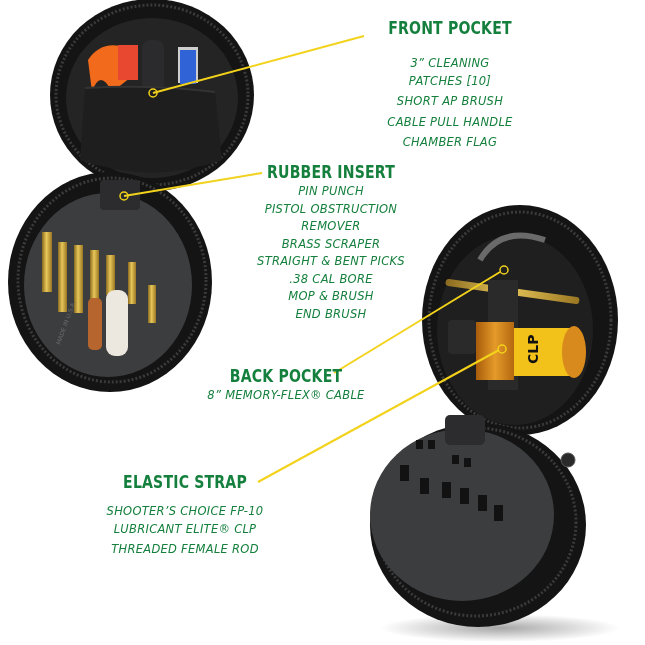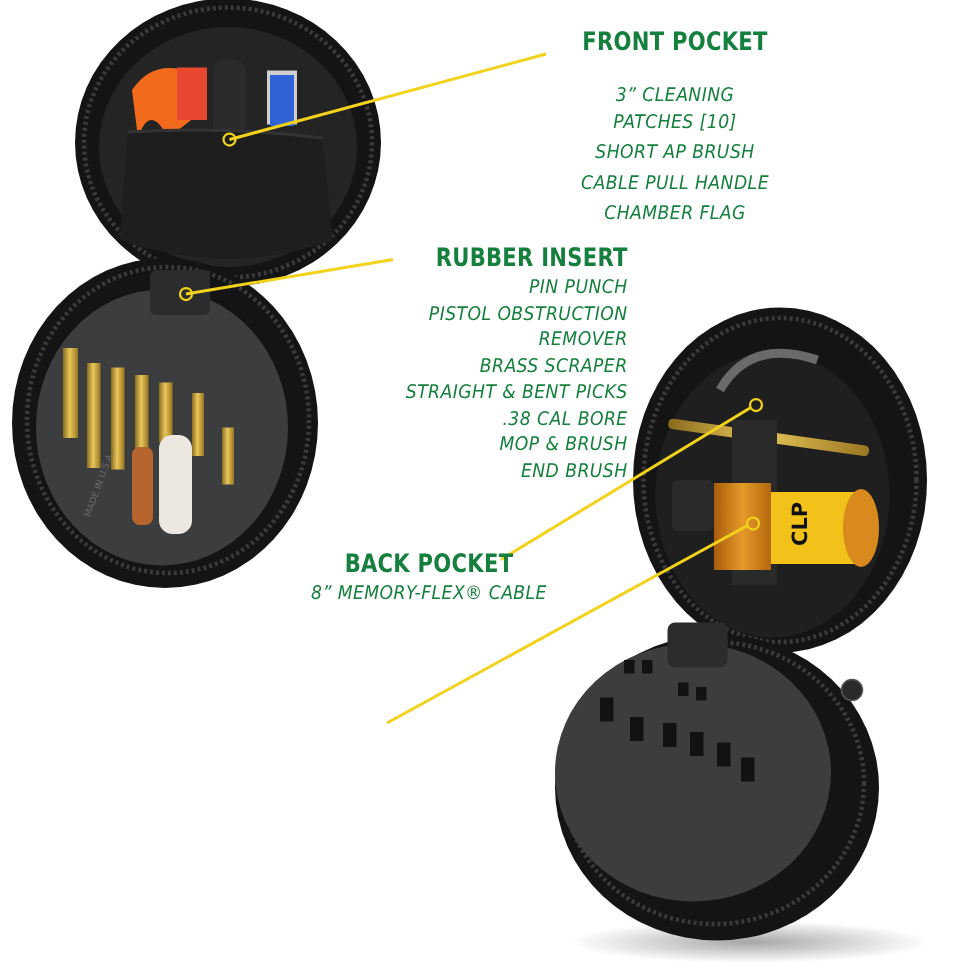--- a/index.html
+++ b/index.html
@@ -129,34 +129,42 @@
     <div class="title">FRONT POCKET</div>
     <ul class="items" style="margin-top:16px;">
       <li>3” CLEANING</li>
       <li>PATCHES [10]</li>
       <li class="gap">SHORT AP BRUSH</li>
       <li class="gap">CABLE PULL HANDLE</li>
       <li class="gap">CHAMBER FLAG</li>
     </ul>
   </div>
 
-  <div class="callout" style="left:236px; top:162px; width:190px;text-align:right;">
+  <div class="callout" style="left:236px; top:162px; width:190px;">
     <div class="title">RUBBER INSERT</div>
     <ul class="items">
       <li>PIN PUNCH</li>
       <li>PISTOL OBSTRUCTION</li>
       <li>REMOVER</li>
       <li>BRASS SCRAPER</li>
       <li>STRAIGHT &amp; BENT PICKS</li>
       <li>.38 CAL BORE</li>
       <li>MOP &amp; BRUSH</li>
       <li>END BRUSH</li>
     </ul>
   </div>
 
   <div class="callout" style="left:176px; top:366px; width:220px;text-align:center;">
     <div class="title">BACK POCKET</div>
     <ul class="items">
       <li>8” MEMORY-FLEX® CABLE</li>
     </ul>
   </div>
 
+  <div class="callout" style="left:90px; top:472px; width:190px;">
+    <div class="title">ELASTIC STRAP</div>
+    <ul class="items" style="margin-top:10px;">
+      <li>SHOOTER’S CHOICE FP-10</li>
+      <li>LUBRICANT ELITE® CLP</li>
+      <li class="gap">THREADED FEMALE ROD</li>
+    </ul>
+  </div>
 </div>
 
 </body></html>

